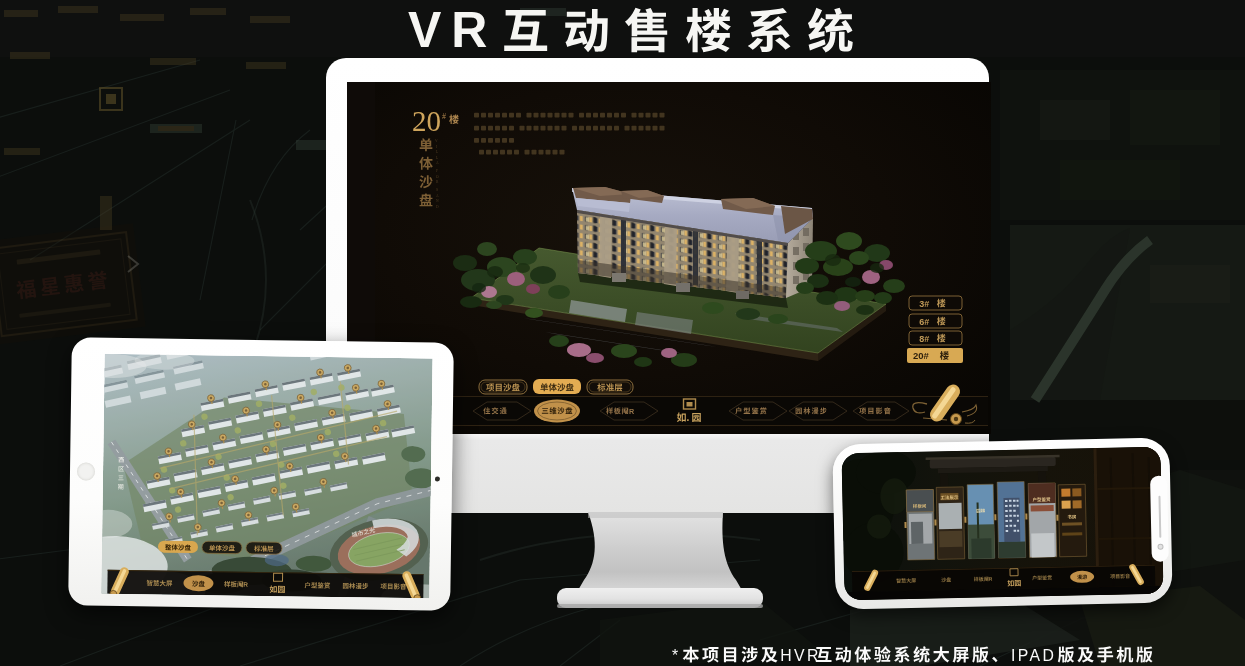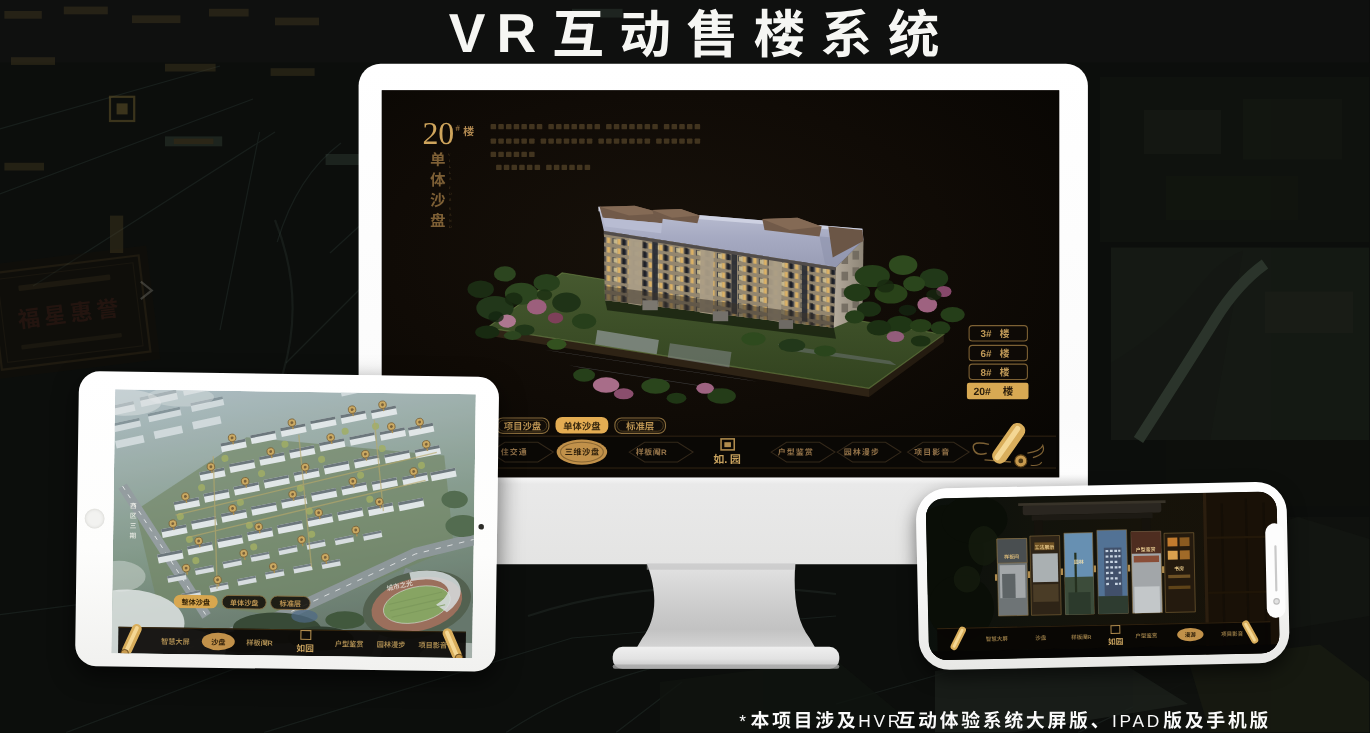--- a/index.html
+++ b/index.html
@@ -202,21 +202,21 @@
       <stop offset="85%" stop-color="#cccccc"></stop>
       <stop offset="100%" stop-color="#b2b2b2"></stop>
     </linearGradient>
   </defs>
   <path d="M48 0 L183 0 C181 30 184 52 196 68 L203 80 L37 80 L44 68 C56 52 59 30 48 0 Z" fill="url(#standg)"></path>
   <path d="M48 0 L183 0 L183 6 L48 6 Z" fill="#bdbdbd" opacity="0.55"></path>
   <rect x="17" y="76" width="206" height="20" rx="9" fill="url(#baseg)"></rect>
   <rect x="17" y="92" width="206" height="4" rx="2" fill="#a8a8a8" opacity="0.8"></rect>
 </svg>
 
-<div class="abs" style="left:347px;top:82px;width:616px;height:352px;background:#0f0b08;overflow:hidden;">
+<div class="abs" style="left:347px;top:82px;width:616px;height:352px;background:#0f0b08;overflow:hidden;padding-left:28px;">
 <svg width="616" height="352" viewBox="0 0 616 352">
   <defs>
     <radialGradient id="scrbg" cx="42%" cy="42%" r="75%">
       <stop offset="0%" stop-color="#17110a"></stop>
       <stop offset="55%" stop-color="#100b06"></stop>
       <stop offset="100%" stop-color="#080603"></stop>
     </radialGradient>
     <linearGradient id="roofg" x1="0" y1="0" x2="0" y2="1">
       <stop offset="0%" stop-color="#bdc1d4"></stop>
       <stop offset="50%" stop-color="#a6aac2"></stop>

